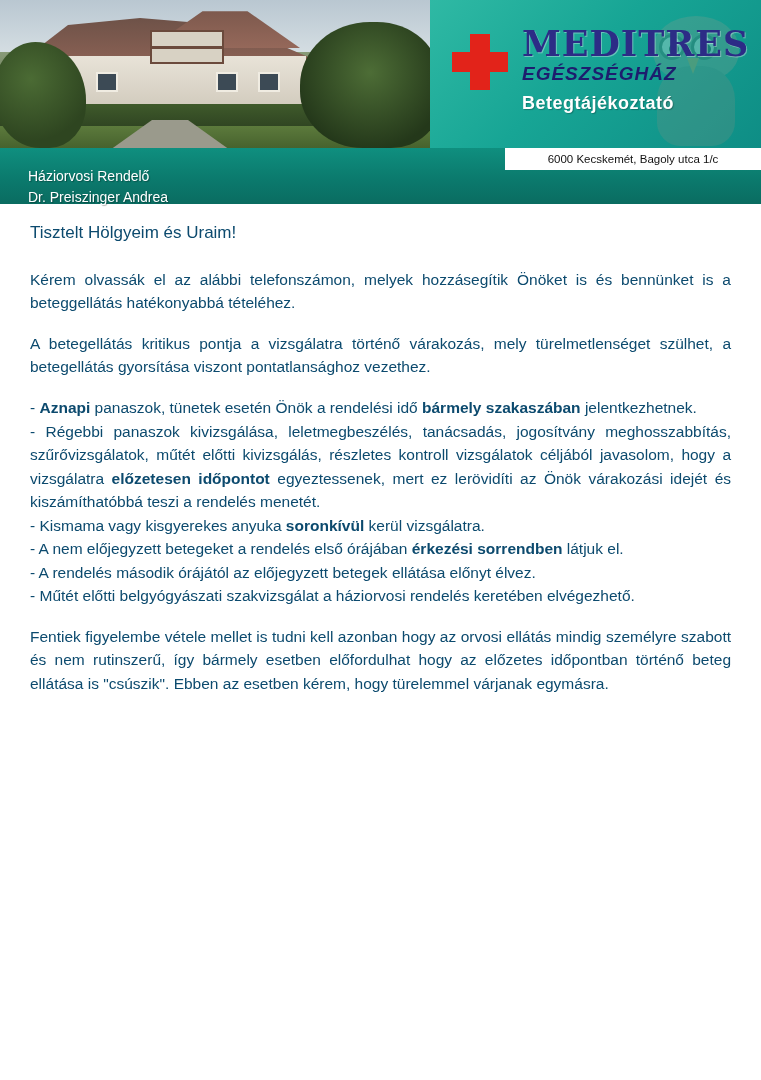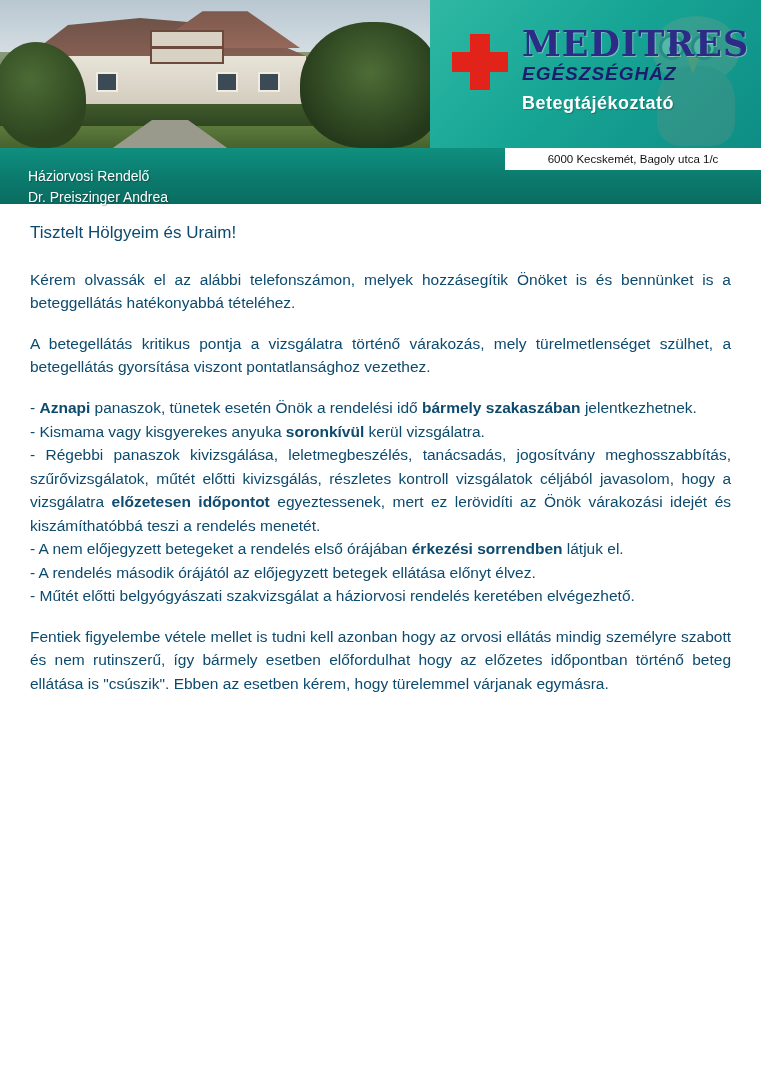--- a/index.html
+++ b/index.html
@@ -297,21 +297,21 @@
 <div class="content">
 
   <p class="lead">Tisztelt Hölgyeim és Uraim!</p>
 
   <p>Kérem olvassák el az alábbi telefonszámon, melyek hozzásegítik Önöket is és bennünket is a beteggellátás hatékonyabbá tételéhez.</p>
 
   <p>A betegellátás kritikus pontja a vizsgálatra történő várakozás, mely türelmetlenséget szülhet, a betegellátás gyorsítása viszont pontatlansághoz vezethez.</p>
 
   <div class="block">
     <p><span>- </span><b>Aznapi</b><span> panaszok, tünetek esetén Önök a rendelési idő </span><b>bármely szakaszában</b><span> jelentkezhetnek.</span></p>
+    <p><span>- Régebbi panaszok kivizsgálása, leletmegbeszélés, tanácsadás, jogosítvány meghosszabbítás, szűrővizsgálatok, műtét előtti kivizsgálás, részletes kontroll vizsgálatok céljából javasolom, hogy a vizsgálatra </span><b>előzetesen időpontot</b><span> egyeztessenek, mert ez lerövidíti az Önök várakozási idejét és kiszámíthatóbbá teszi a rendelés menetét.</span></p>
     <p><span>- Kismama vagy kisgyerekes anyuka </span><b>soronkívül</b><span> kerül vizsgálatra.</span></p>
-    <p><span>- Régebbi panaszok kivizsgálása, leletmegbeszélés, tanácsadás, jogosítvány meghosszabbítás, szűrővizsgálatok, műtét előtti kivizsgálás, részletes kontroll vizsgálatok céljából javasolom, hogy a vizsgálatra </span><b>előzetesen időpontot</b><span> egyeztessenek, mert ez lerövidíti az Önök várakozási idejét és kiszámíthatóbbá teszi a rendelés menetét.</span></p>
     <p><span>- A nem előjegyzett betegeket a rendelés első órájában </span><b>érkezési sorrendben</b><span> látjuk el.</span></p>
     <p>- A rendelés második órájától az előjegyzett betegek ellátása előnyt élvez.</p>
     <p>- Műtét előtti belgyógyászati szakvizsgálat a háziorvosi rendelés keretében elvégezhető.</p>
   </div>
 
   <p>Fentiek figyelembe vétele mellet is tudni kell azonban hogy az orvosi ellátás mindig személyre szabott és nem rutinszerű, így bármely esetben előfordulhat hogy az előzetes időpontban történő beteg ellátása is "csúszik". Ebben az esetben kérem, hogy türelemmel várjanak egymásra.</p>
 </div>
 
 </body></html>

